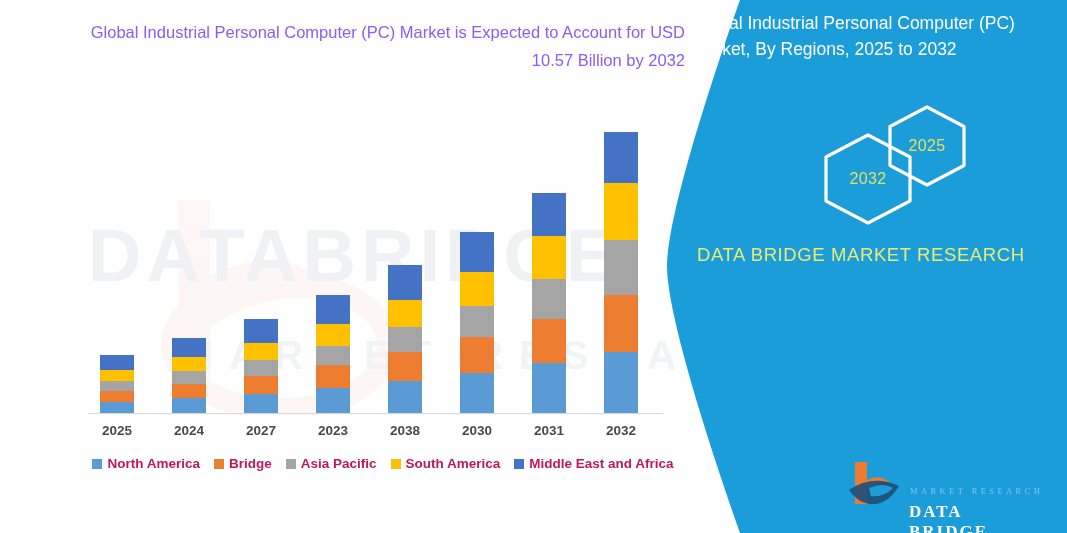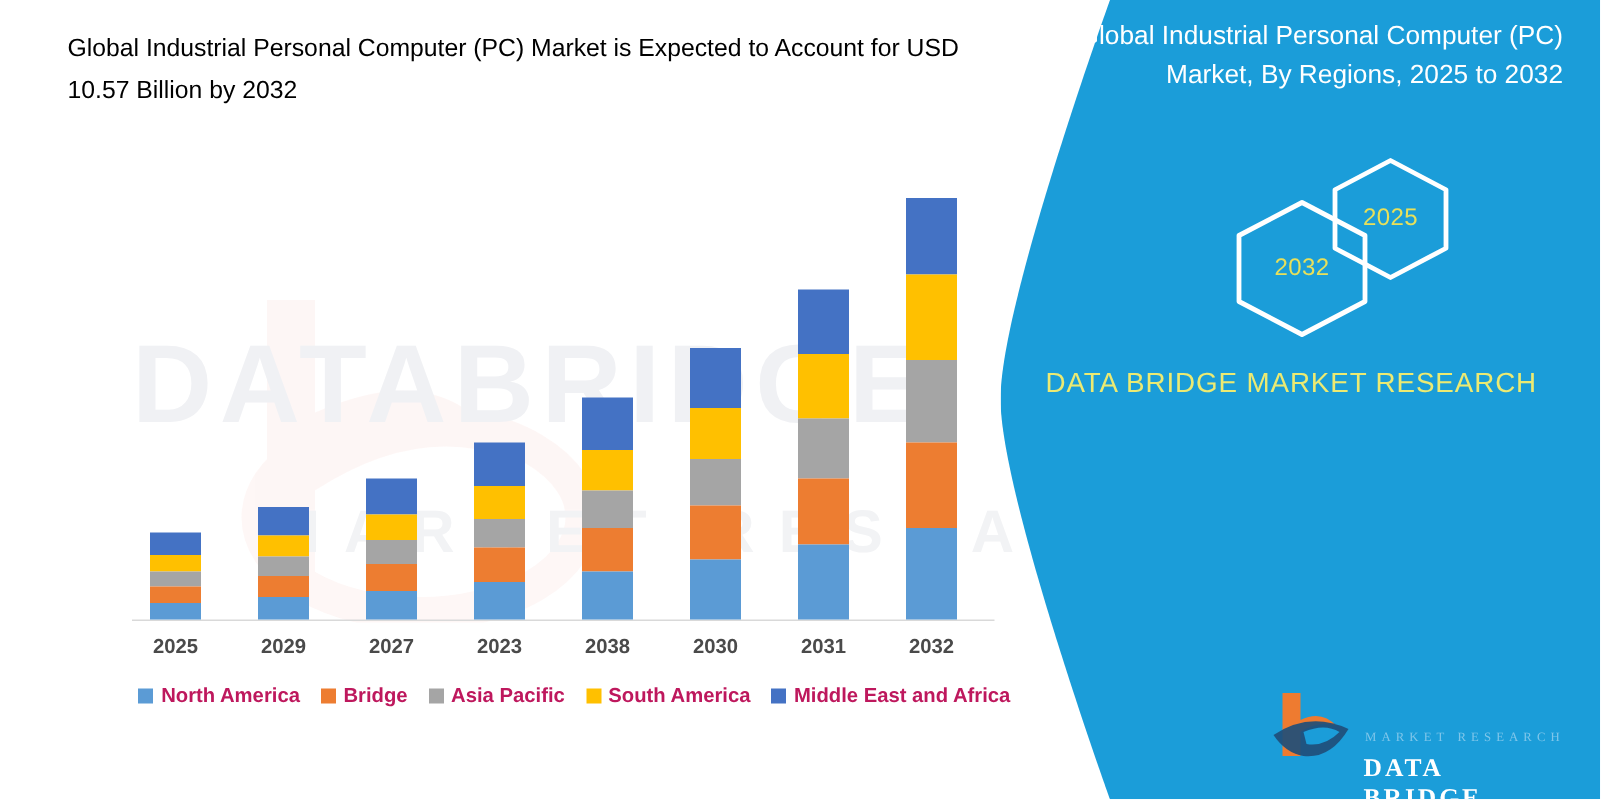--- a/index.html
+++ b/index.html
@@ -38,21 +38,20 @@
     left: 0;
     width: 400px;
     height: 533px;
   }
 
   .rp-title {
     position: absolute;
     top: 10px;
     left: 25px;
     width: 350px;
-    text-align: right;
     color: #ffffff;
     font-size: 17.5px;
     line-height: 26px;
     font-weight: 400;
   }
 
   
   .hexwrap {
     position: absolute;
     top: 104px;
@@ -124,22 +123,22 @@
     left: 0;
     width: 720px;
     height: 533px;
   }
 
   #chart-title {
     position: absolute;
     top: 18px;
     left: 45px;
     width: 640px;
-    text-align: left;
-    color: #000000;
+    text-align: right;
+    color: #8b5cf6;
     font-size: 16.5px;
     line-height: 28px;
     font-weight: 400;
   }
 
   
   #watermark {
     position: absolute;
     top: 95px;
     left: 60px;
@@ -293,21 +292,21 @@
         <div class="xtick" style="left: 81px;">2025</div>
         <div class="bar-group" style="left: 172px; width: 34px; height: 74.8342px; top: 338.166px; bottom: auto;">
           <div class="bar" style="height: 74.8342px; display: flex; flex-direction: column;">
             <div class="seg" style="height: 19.328px; background: rgb(68, 114, 196);"></div>
             <div class="seg" style="height: 13.8765px; background: rgb(255, 192, 0);"></div>
             <div class="seg" style="height: 12.3898px; background: rgb(165, 165, 165);"></div>
             <div class="seg" style="height: 14.3721px; background: rgb(237, 125, 49);"></div>
             <div class="seg" style="height: 14.8677px; background: rgb(91, 155, 213);"></div>
           </div>
         </div>
-        <div class="xtick" style="left: 153px;">2029</div>
+        <div class="xtick" style="left: 153px;">2024</div>
         <div class="bar-group" style="left: 244px; width: 34px; height: 93.6667px; top: 319.333px; bottom: auto;">
           <div class="bar" style="height: 93.6667px; display: flex; flex-direction: column;">
             <div class="seg" style="height: 23.7884px; background: rgb(68, 114, 196);"></div>
             <div class="seg" style="height: 17.3457px; background: rgb(255, 192, 0);"></div>
             <div class="seg" style="height: 15.3633px; background: rgb(165, 165, 165);"></div>
             <div class="seg" style="height: 17.8413px; background: rgb(237, 125, 49);"></div>
             <div class="seg" style="height: 19.328px; background: rgb(91, 155, 213);"></div>
           </div>
         </div>
         <div class="xtick" style="left: 225px;">2027</div>

